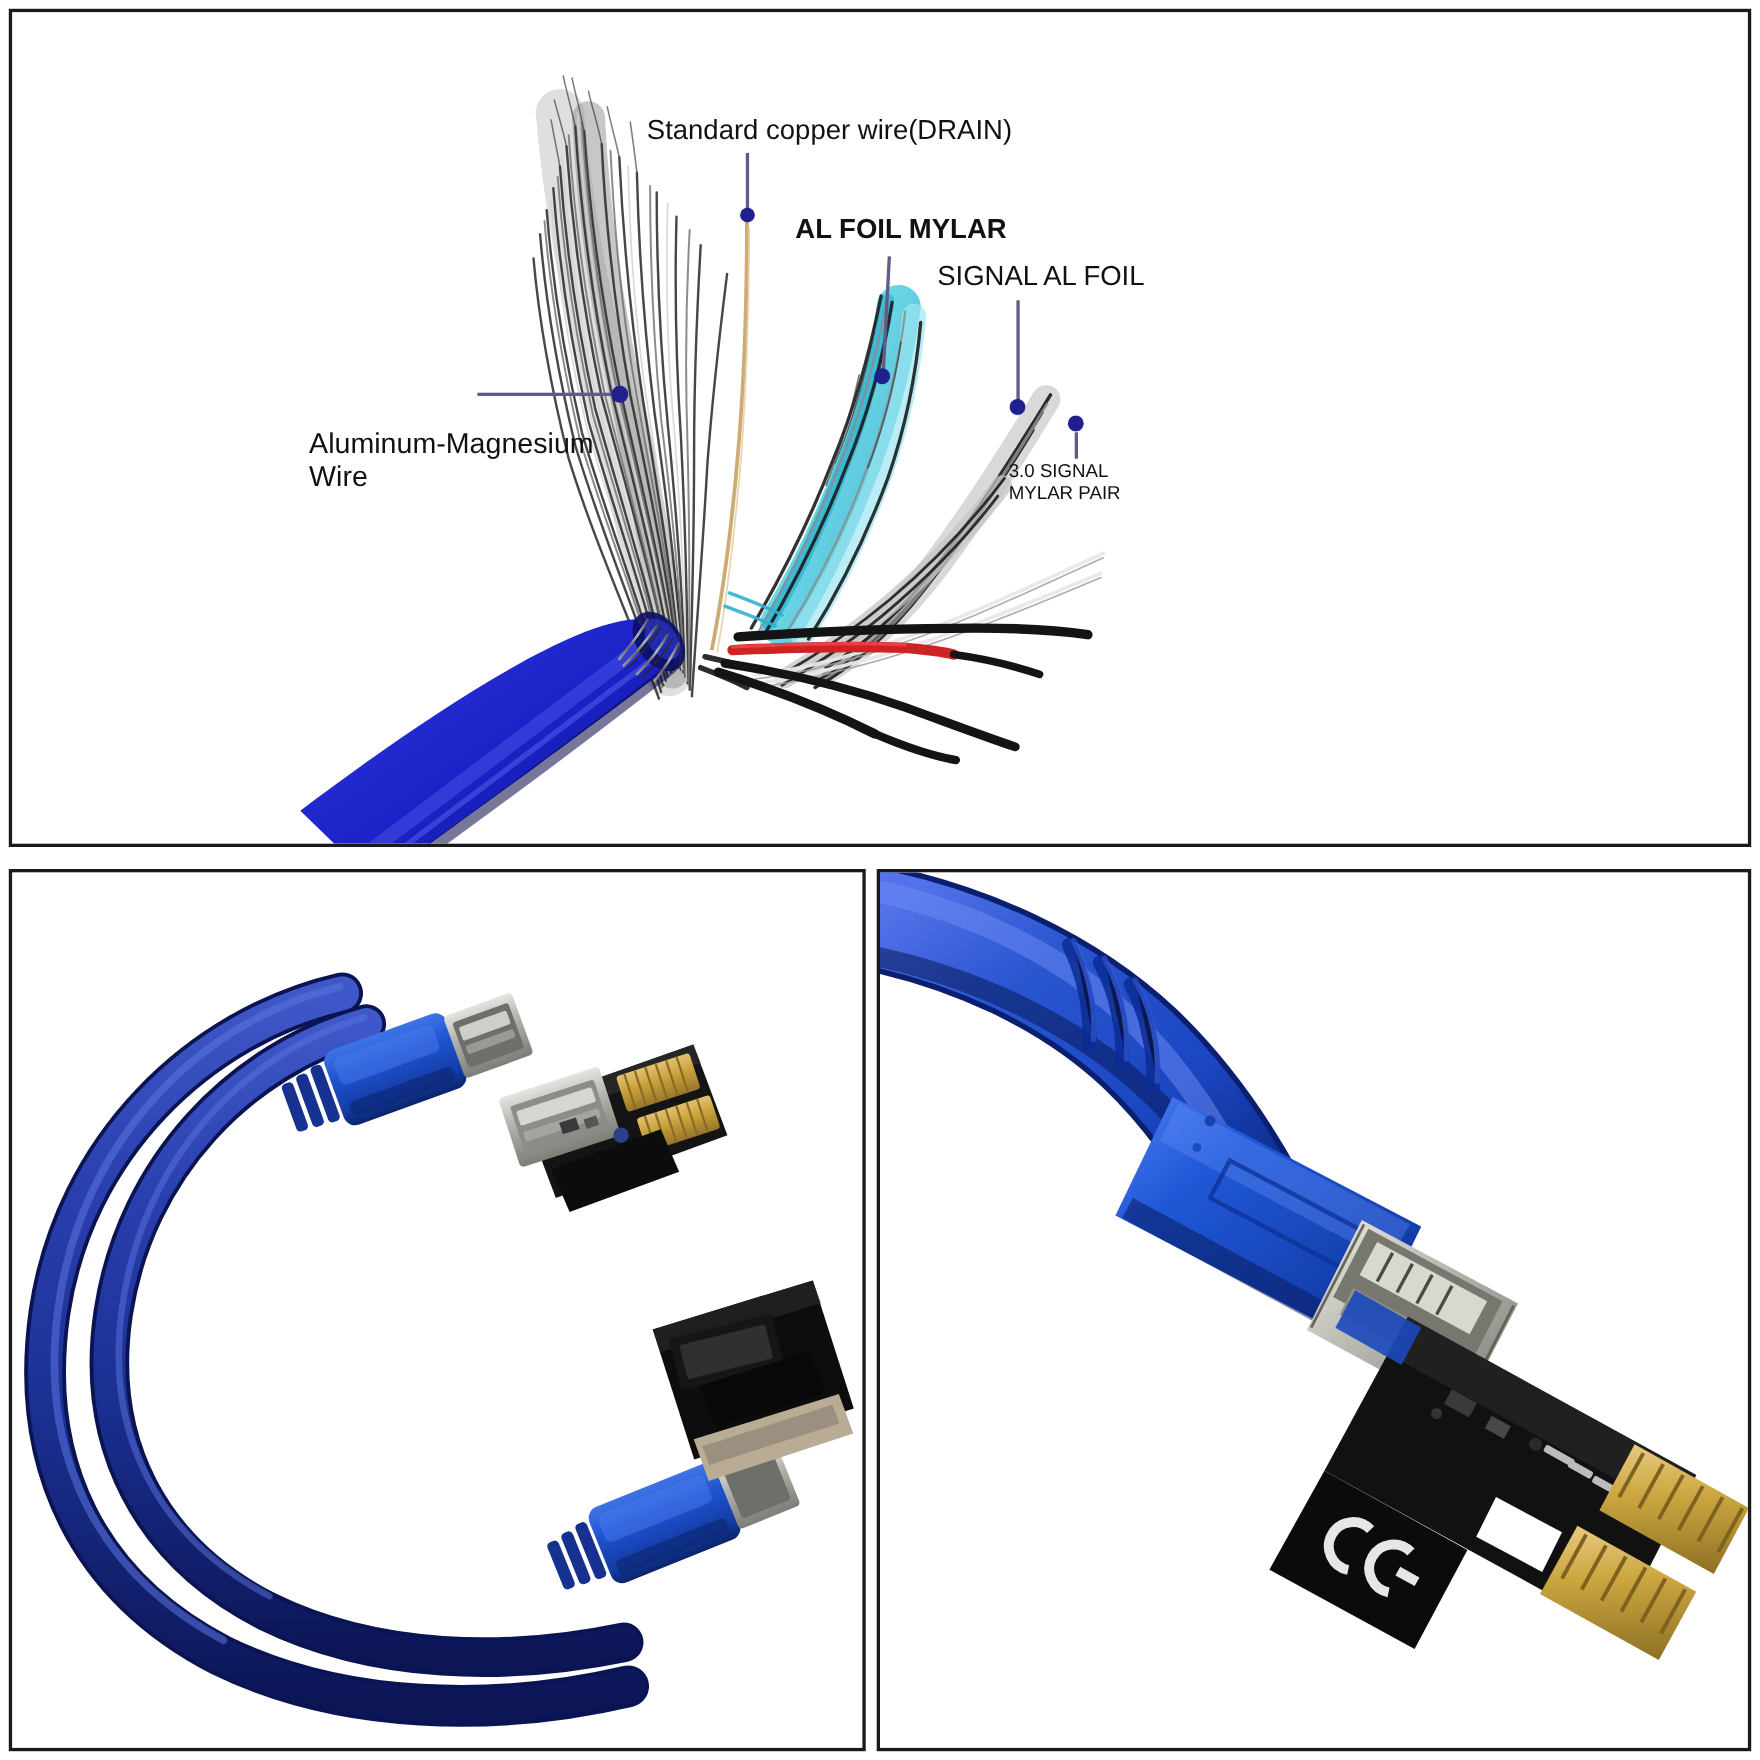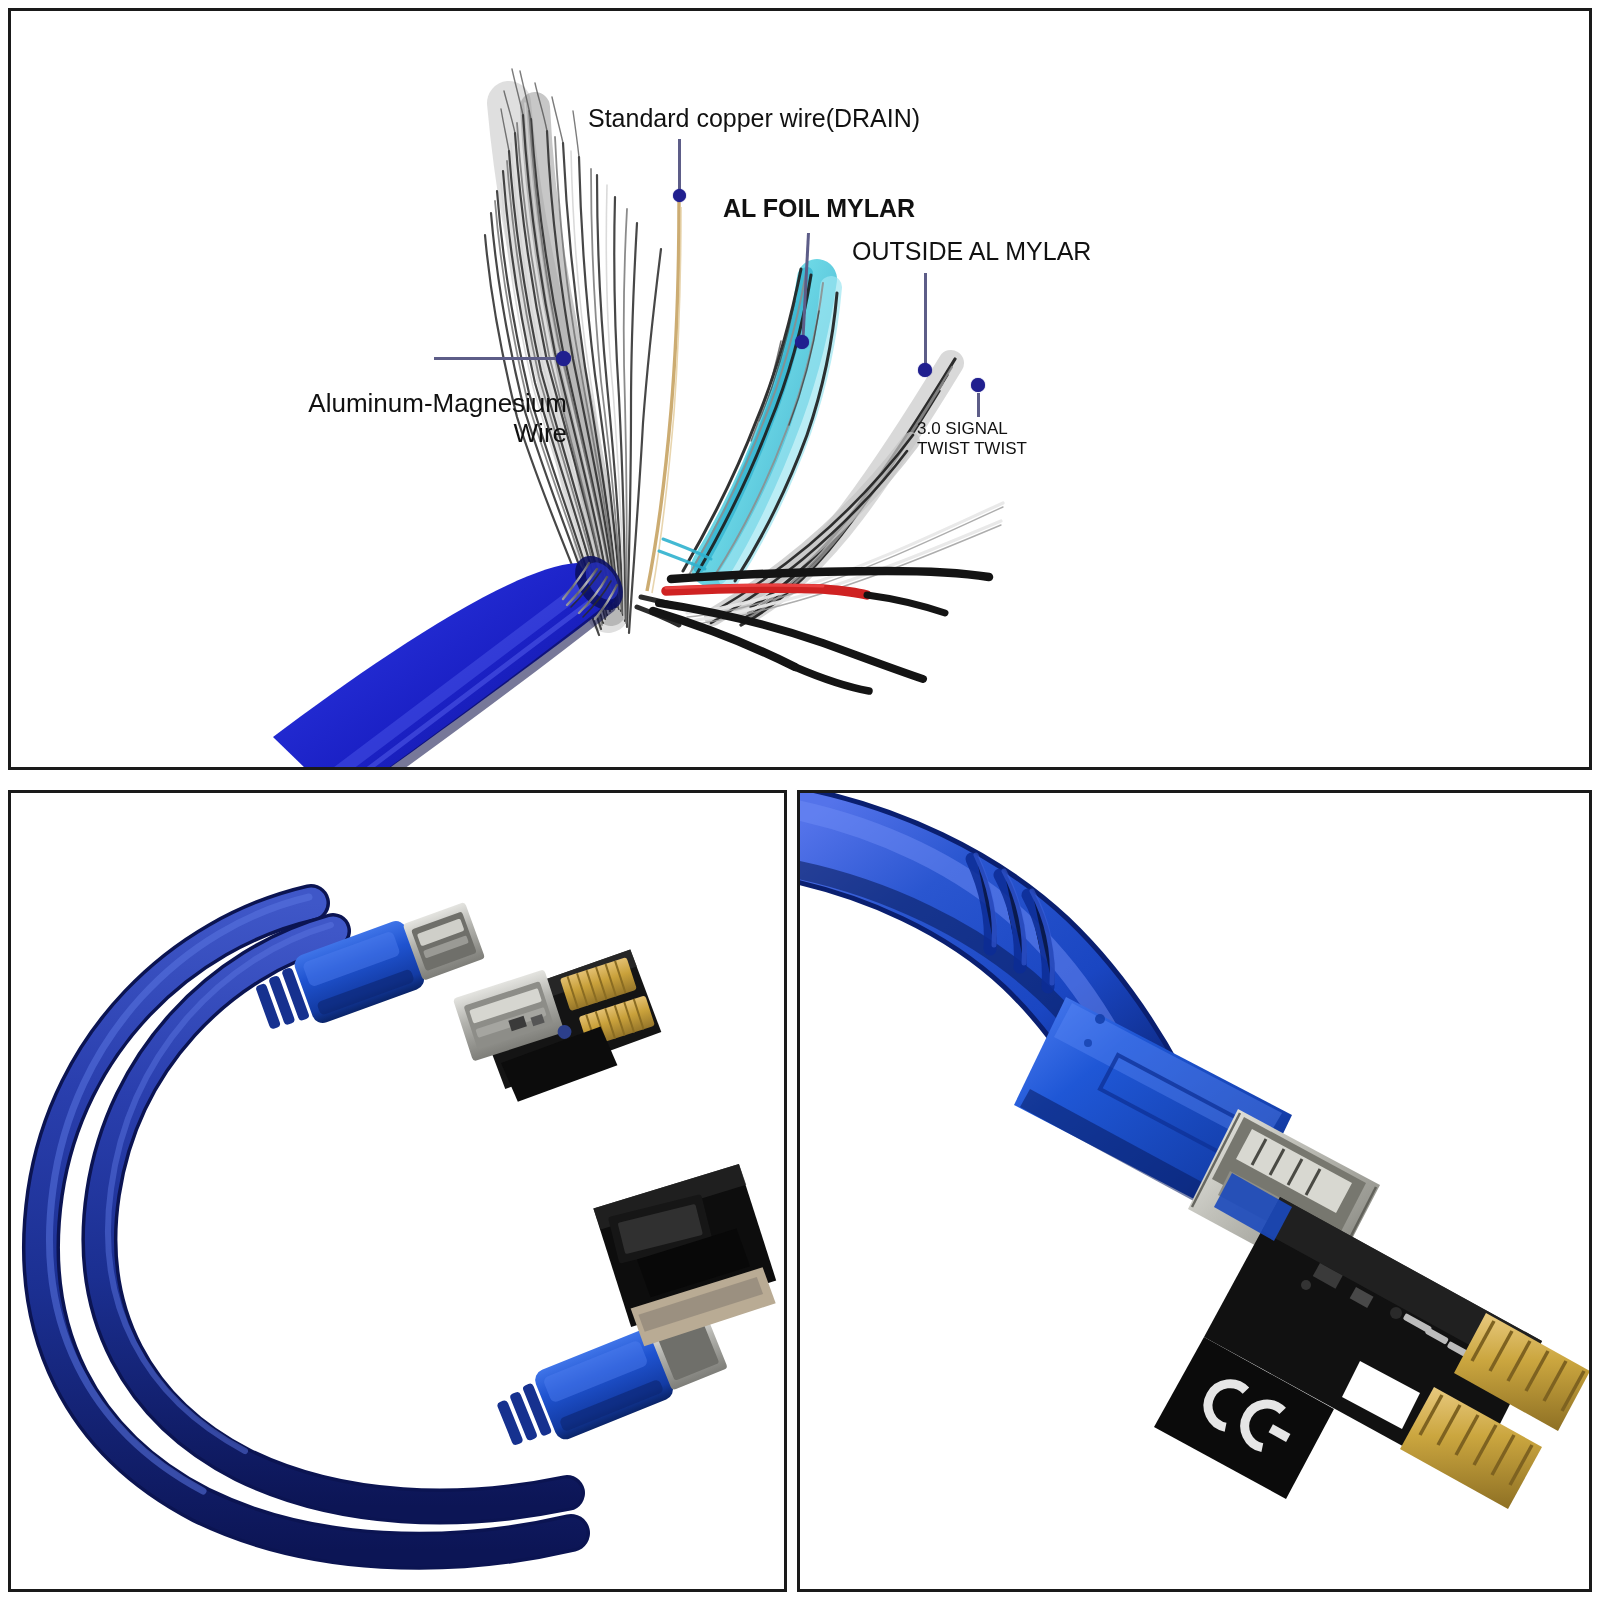--- a/index.html
+++ b/index.html
@@ -7,21 +7,21 @@
 
   #sheet{position:relative;width:1600px;height:1544px;background:#fff;}
 
   .panel{position:absolute;background:#ffffff;border:3px solid #1a1a1a;box-sizing:border-box;overflow:hidden;}
 
   #panel-top{left:8px;top:8px;width:1584px;height:762px;}
   #panel-bl{left:8px;top:790px;width:779px;height:802px;}
   #panel-br{left:797px;top:790px;width:795px;height:802px;}
 
   .lbl{position:absolute;color:#111;font-family:"Liberation Sans",sans-serif;white-space:nowrap;line-height:1.16;}
-  .lbl.c{text-align:right;white-space:normal;}
+  .lbl.c{text-align:left;white-space:normal;}
 
   .leader{position:absolute;background:#5d5d88;}
   .dot{position:absolute;background:#201f8f;border-radius:50%;box-shadow:0 0 1px #201f8f;}
 
   svg.art{position:absolute;left:0;top:0;}
 </style>
 </head>
 <body>
 
 <div id="sheet">
@@ -219,25 +219,25 @@
     <div class="leader" style="left:966px;top:382px;width:3px;height:24px;"></div>
     <div class="dot" style="left:960px;top:367px;width:14px;height:14px;"></div>
 
     <div class="leader" style="left:423px;top:346px;width:126px;height:3px;"></div>
     <div class="dot" style="left:545px;top:340px;width:15px;height:15px;"></div>
 
     <div class="lbl" style="left:577px;top:93px;font-size:25px;">Standard copper wire(DRAIN)</div>
 
     <div class="lbl" style="left:712px;top:183px;font-size:25px;font-weight:bold;">AL FOIL MYLAR</div>
 
-    <div class="lbl" style="left:841px;top:226px;font-size:25px;">OUTSIDE AL MYLAR</div>
+    <div class="lbl" style="left:841px;top:226px;font-size:25px;">SIGNAL AL FOIL</div>
 
     <div class="lbl" style="left:906px;top:408px;font-size:17px;">
       <span>3.0 SIGNAL</span><br>
-      <span>TWIST TWIST</span>
+      <span>MYLAR PAIR</span>
     </div>
 
     <div class="lbl c" style="left:270px;top:377px;width:286px;font-size:26px;">
       <span>Aluminum-Magnesium</span><br>
       <span>Wire</span>
     </div>
   </div>
 
   <div class="panel" id="panel-bl">
     <svg class="art" width="773" height="796" viewBox="0 0 773 796">

